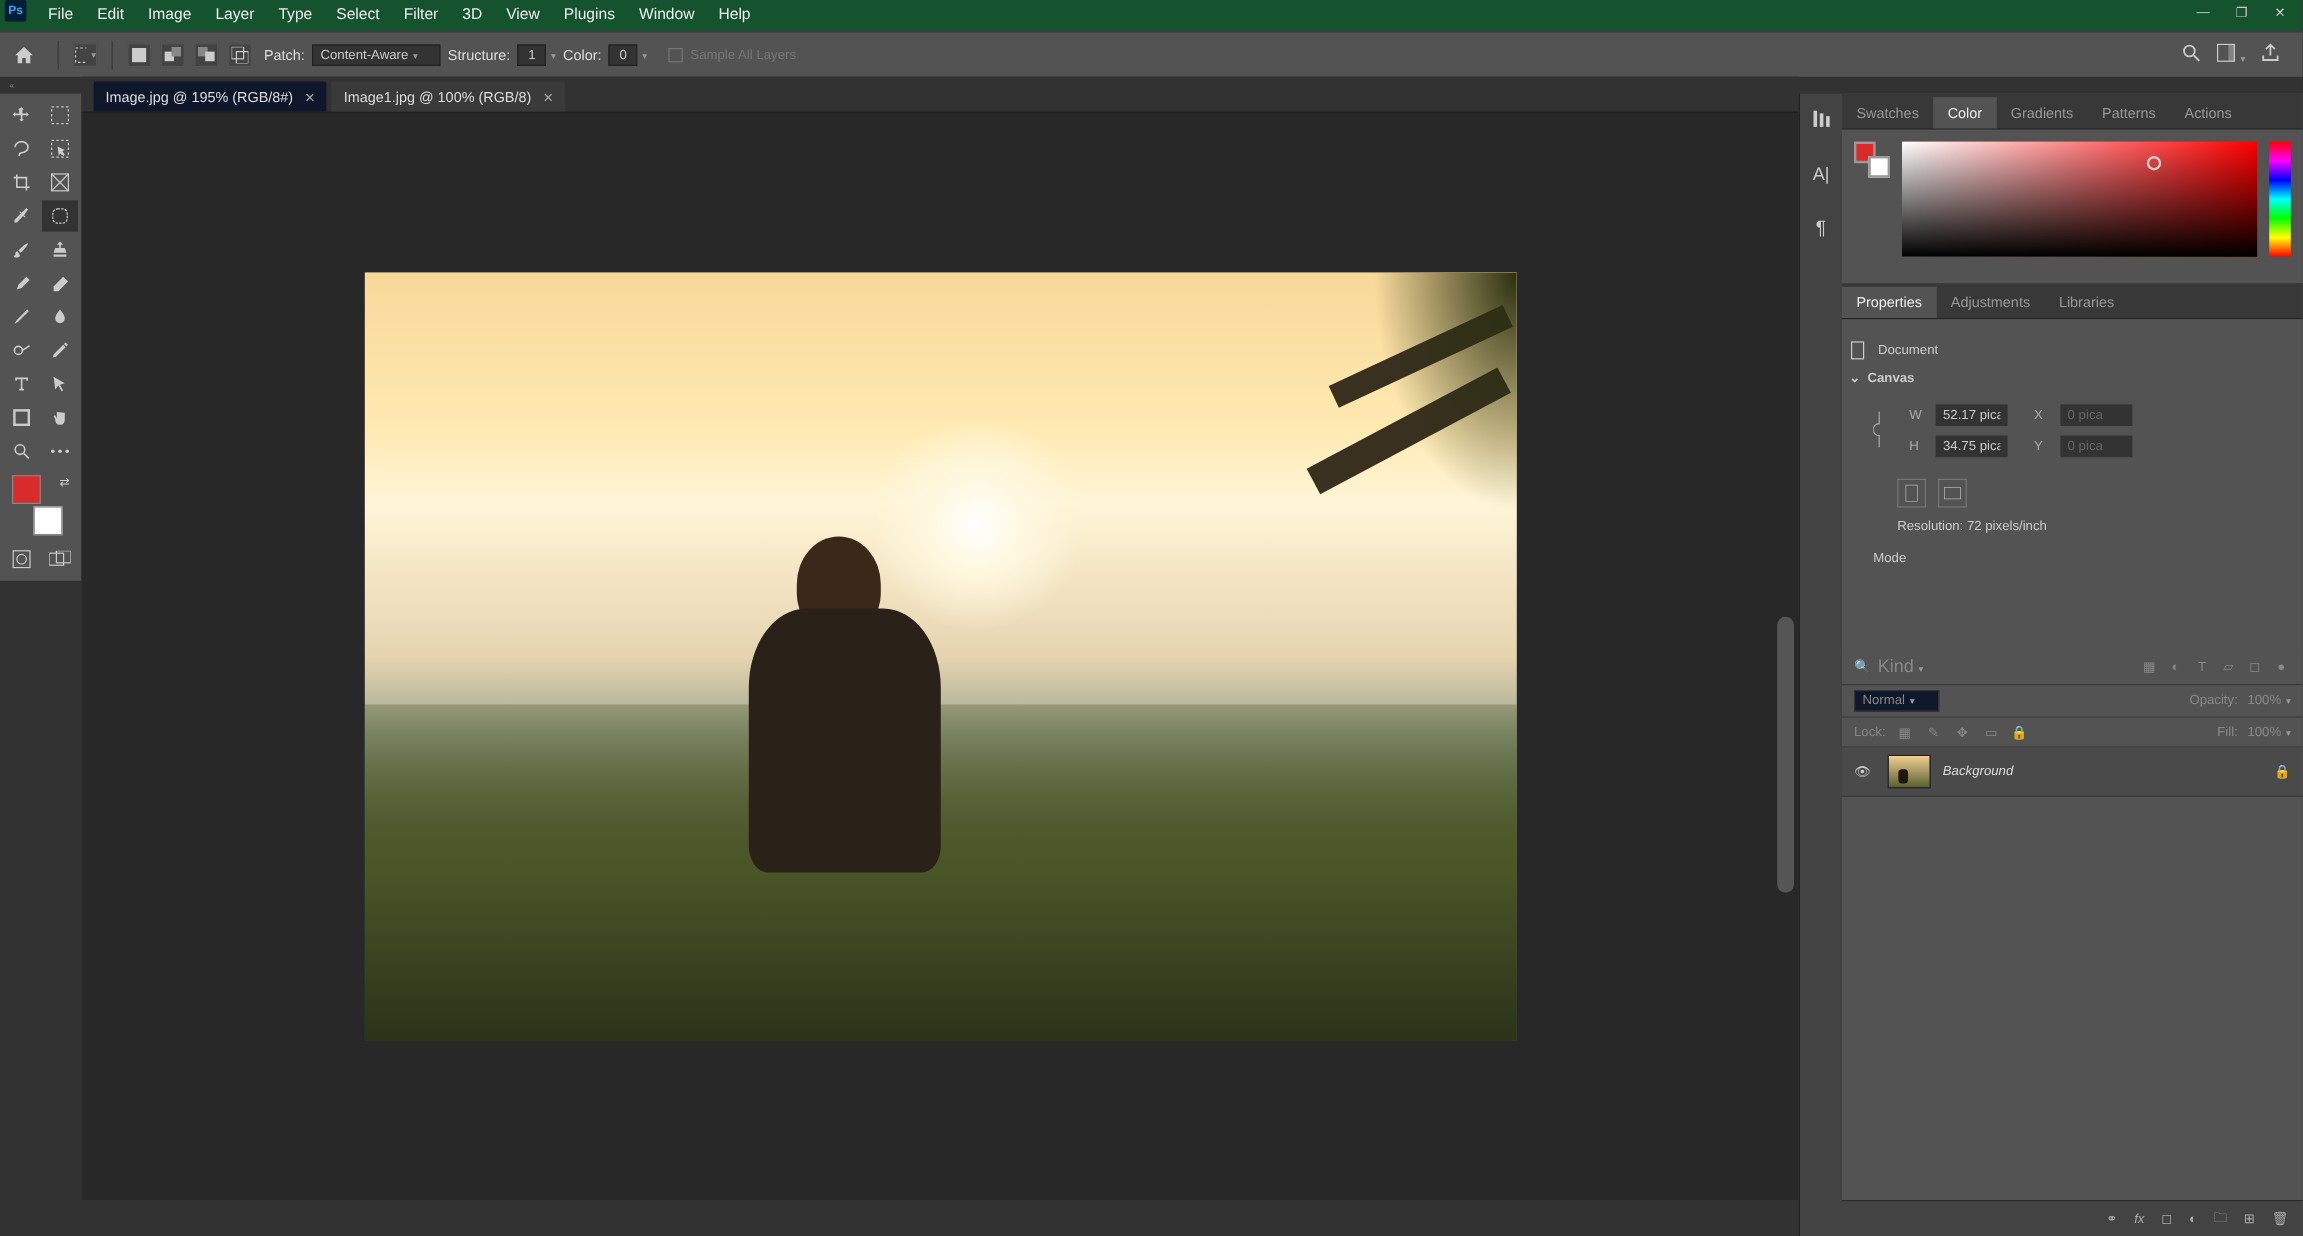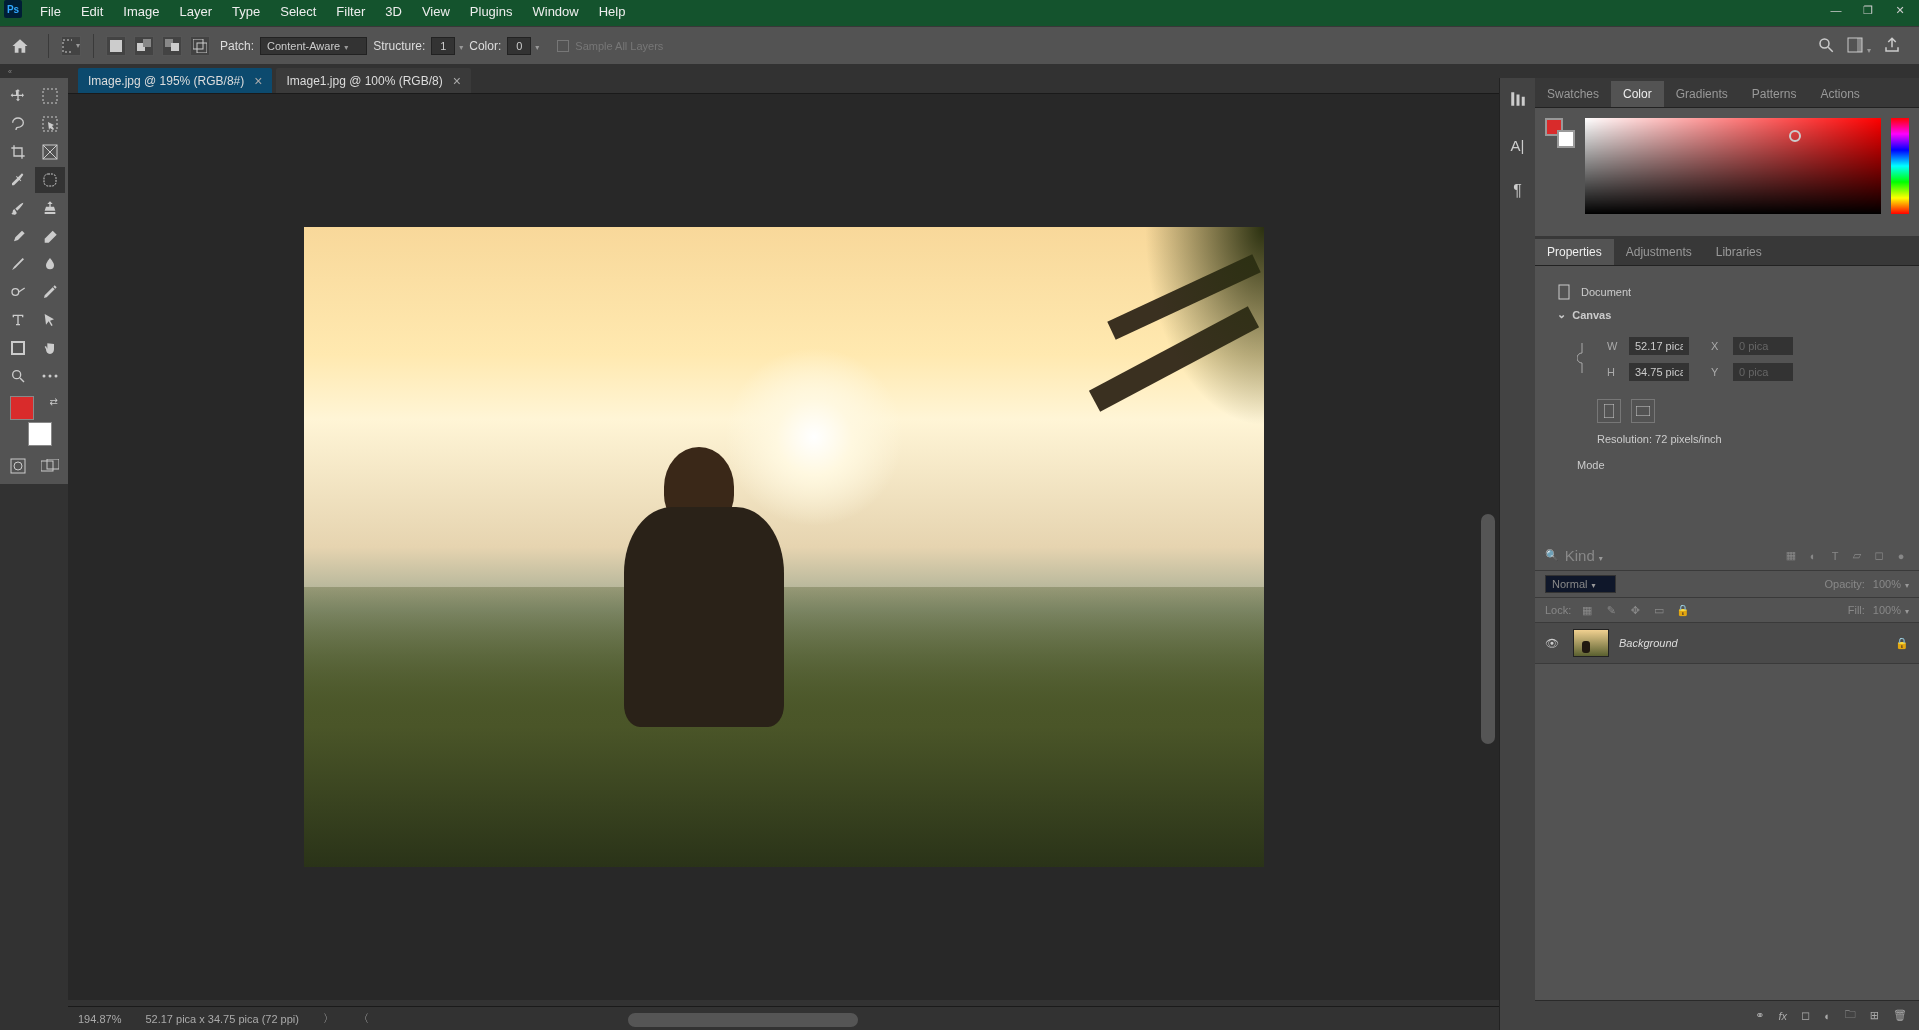--- a/index.html
+++ b/index.html
@@ -29,21 +29,21 @@
 .tool svg { fill: #ccc; }
 .color-swatches { position: relative; width: 50px; height: 50px; margin: 6px 8px; }
 .color-fg { position: absolute; width: 24px; height: 24px; background: #d92b2b; border: 1px solid #888; top: 0; left: 0; z-index: 2;}
 .color-bg { position: absolute; width: 24px; height: 24px; background: #fff; border: 1px solid #888; bottom: 0; right: 6px; }
 .swap-icon { position: absolute; top: 0; right: 0; font-size: 10px; color: #ccc; }
 
 
 .docarea { position: absolute; left: 68px; top: 64px; right: 420px; bottom: 0; background: #323232; }
 .doc-tabs { height: 30px; background: #323232; border-bottom: 1px solid #1a1a1a; display: flex; padding-left: 10px; padding-top: 4px; }
 .doc-tab { padding: 4px 10px; background: #3a3a3a; border-radius: 2px 2px 0 0; display: flex; align-items: center; font-size: 12px; color: #ddd; margin-right: 4px; cursor: pointer;}
-.doc-tab.active { background: #0c4a6e; }
+.doc-tab.active { background: #0f172a; }
 .doc-tab .close { margin-left: 10px; color: #aaa; font-size: 14px;}
 .canvas-area { position: absolute; top: 30px; left: 0; right: 0; bottom: 30px; overflow: hidden; background: #282828; display: flex; align-items: center; justify-content: center; }
 .canvas-img { width: 960px; height: 640px; background: linear-gradient(to bottom, #f8d89a 0%, #ffe9b0 20%, #fff5d6 30%, #e6d4b0 50%, #9fa890 60%, #5a6a3a 75%, #3a4a28 100%); position: relative; overflow: hidden; }
 .sun { position: absolute; top: 120px; left: 420px; width: 180px; height: 180px; background: radial-gradient(circle, #ffffff 0%, #fff8e0 30%, rgba(255,240,200,0) 70%); }
 .person { position: absolute; bottom: 80px; left: 290px; width: 200px; height: 340px; }
 .head { position: absolute; top: 0; left: 70px; width: 70px; height: 80px; background: #3a2818; border-radius: 50% 50% 40% 40%; }
 .body { position: absolute; top: 60px; left: 30px; width: 160px; height: 220px; background: #2a2218; border-radius: 30% 30% 10% 10%; }
 .tree { position: absolute; top: 0; right: 0; width: 180px; height: 360px; }
 .tree-branch { position: absolute; background: #3a3020; }
 .grass-overlay { position: absolute; bottom: 0; left: 0; right: 0; height: 280px; background: linear-gradient(to bottom, rgba(70,80,30,0.3) 0%, #4a5528 50%, #2a3318 100%); }
@@ -62,21 +62,21 @@
 .ptab.active { background: #535353; color: #eee; }
 
 .color-panel { height: 128px; background: #535353; padding: 10px; display: flex; gap: 10px; }
 .color-mini-sw { position: relative; width: 30px; height: 30px; }
 .color-mini-fg { position: absolute; width: 18px; height: 18px; background: #d92b2b; border: 2px solid #999; top: 0; left: 0; }
 .color-mini-bg { position: absolute; width: 18px; height: 18px; background: #fff; border: 2px solid #999; bottom: 0; right: 0; }
 .color-field { flex: 1; height: 96px; background: linear-gradient(to right, #fff 0%, #ff0000 100%), linear-gradient(to bottom, transparent 0%, #000 100%); background-blend-mode: multiply; position: relative; }
 .color-cursor { position: absolute; width: 12px; height: 12px; border: 2px solid #ccc; border-radius: 50%; top: 12px; right: 80px; }
 .hue-strip { width: 18px; height: 96px; background: linear-gradient(to bottom, #ff0000, #ff00ff, #0000ff, #00ffff, #00ff00, #ffff00, #ff0000); }
 
-.props-panel { flex: 0 0 auto; height: 275px; background: #535353; padding: 10px 22px; font-size: 11px; color: #ccc; }
+.props-panel { flex: 0 0 auto; height: 275px; background: #535353; padding: 10px 6px; font-size: 11px; color: #ccc; }
 .props-row { display: flex; align-items: center; gap: 8px; margin: 8px 0; }
 .props-row label { color: #aaa; width: 14px; }
 .props-input { background: #333; border: none; color: #ccc; padding: 3px 6px; width: 60px; font-size: 11px;}
 .props-input.ro { color: #666; }
 .collapse-hdr { display: flex; align-items: center; gap: 6px; font-weight: bold; margin: 8px 0; cursor: pointer; }
 .orient-icons { display: flex; gap: 10px; margin: 10px 0 10px 40px; }
 .orient-btn { width: 24px; height: 24px; border: 1px solid #777; display: flex; align-items: center; justify-content: center; }
 
 .layers-panel { flex: 1; background: #535353; display: flex; flex-direction: column; }
 .layer-filter { display: flex; align-items: center; gap: 6px; padding: 6px 10px; border-bottom: 1px solid #3a3a3a; }
@@ -343,27 +343,20 @@
           <div class="body"></div>
         </div>
       <div class="tree">
         <div class="tree-branch" style="top:60px;right:0;width:160px;height:20px;transform:rotate(-25deg)"></div>
         <div class="tree-branch" style="top:120px;right:0;width:180px;height:24px;transform:rotate(-28deg)"></div>
         <div style="position:absolute;top:0;right:0;width:120px;height:200px;background:radial-gradient(ellipse at top right,#2a3010 0%,transparent 70%)"></div>
       </div>
     </div>
     <div class="scroll-v"></div>
   </div>
-  <div class="statusbar">
-    <span>194.87%</span>
-    <span>52.17 pica x 34.75 pica (72 ppi)</span>
-    <span>〉</span>
-    <span>〈</span>
-    <div class="scroll-h"></div>
-  </div>
 </div>
 
 <div class="rpanels">
   <div class="collapsed-dock">
     <div class="dock-icon">
         <svg width="18" height="18" viewBox="0 0 24 24">
           <rect x="3" y="3" width="4" height="18" fill="#ccc"></rect>
           <rect x="10" y="6" width="4" height="15" fill="#ccc"></rect>
           <rect x="17" y="9" width="4" height="12" fill="#ccc"></rect>
         </svg>

